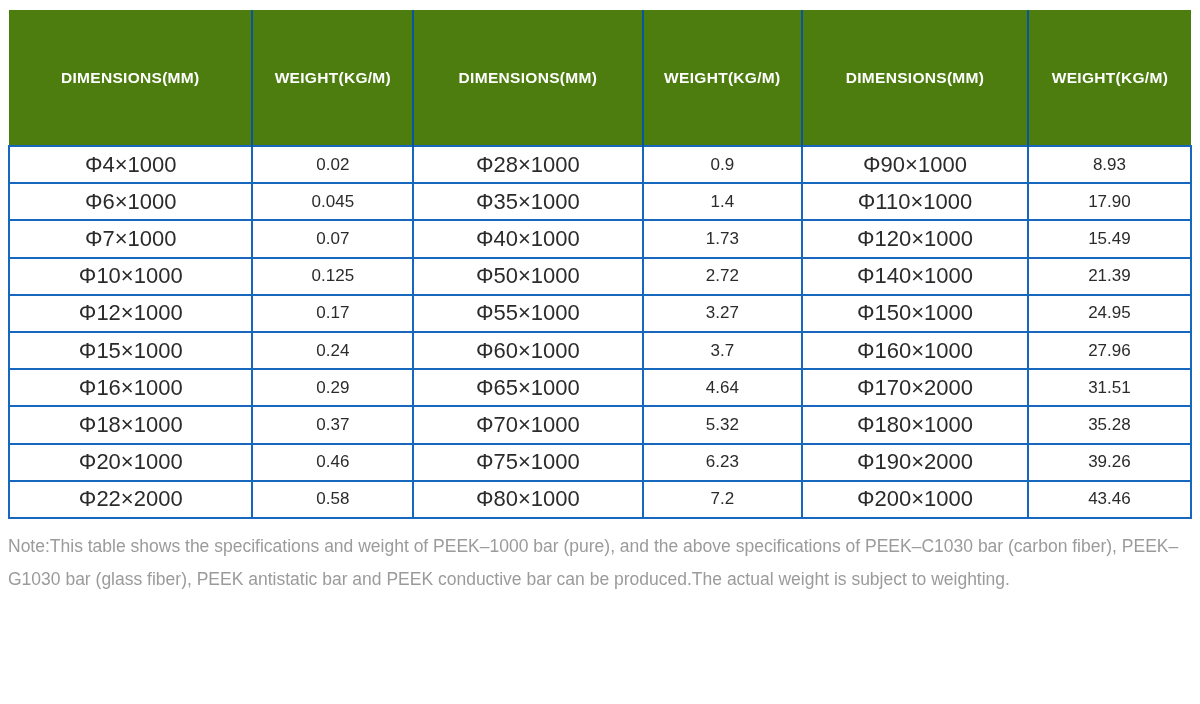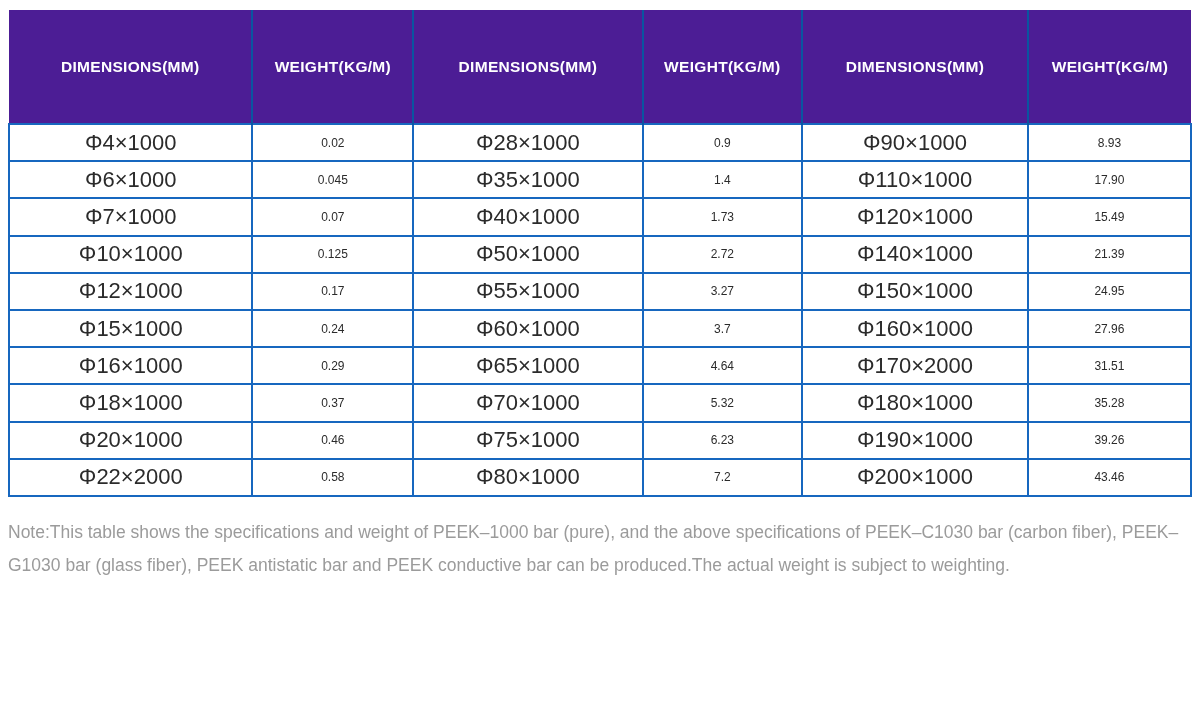--- a/index.html
+++ b/index.html
@@ -27,50 +27,50 @@
     table-layout: fixed;
   }
   table.spec col.c-dim1 { width: 20.6%; }
   table.spec col.c-wt1  { width: 13.6%; }
   table.spec col.c-dim2 { width: 19.4%; }
   table.spec col.c-wt2  { width: 13.5%; }
   table.spec col.c-dim3 { width: 19.1%; }
   table.spec col.c-wt3  { width: 13.8%; }
 
   table.spec thead th {
-    background: #4c1d95;
+    background: #4d7c0f;
     color: #ffffff;
     height: 111px;
     font-size: 15.5px;
     font-weight: bold;
     letter-spacing: 0.3px;
     text-align: center;
     vertical-align: middle;
     border: none;
     border-right: 2px solid #0A55A0;
-    padding: 1px;
+    padding: 12px;
   }
   table.spec thead th:last-child {
     border-right: none;
   }
   table.spec tbody td {
     background: #ffffff;
     border: 2px solid #1767BF;
     height: 35.2px;
     text-align: center;
     vertical-align: middle;
     color: #2B2B2B;
     padding: 0;
   }
   table.spec tbody td.dim { font-size: 22px; }
-  table.spec tbody td.wt  { font-size: 12px; }
+  table.spec tbody td.wt  { font-size: 17px; }
 
   .note {
     width: 1188px;
-    margin-top: 19px;
+    margin-top: 11px;
     color: #9B9B9B;
     font-size: 17.5px;
     line-height: 33px;
     text-align: left;
   }
 </style>
 </head>
 <body>
 
 <div class="page">
@@ -157,21 +157,21 @@
             <td class="dim">Φ70×1000</td>
             <td class="wt">5.32</td>
             <td class="dim">Φ180×1000</td>
             <td class="wt">35.28</td>
           </tr>
           <tr>
             <td class="dim">Φ20×1000</td>
             <td class="wt">0.46</td>
             <td class="dim">Φ75×1000</td>
             <td class="wt">6.23</td>
-            <td class="dim">Φ190×1000</td>
+            <td class="dim">Φ190×2000</td>
             <td class="wt">39.26</td>
           </tr>
           <tr>
             <td class="dim">Φ22×2000</td>
             <td class="wt">0.58</td>
             <td class="dim">Φ80×1000</td>
             <td class="wt">7.2</td>
             <td class="dim">Φ200×1000</td>
             <td class="wt">43.46</td>
           </tr>

